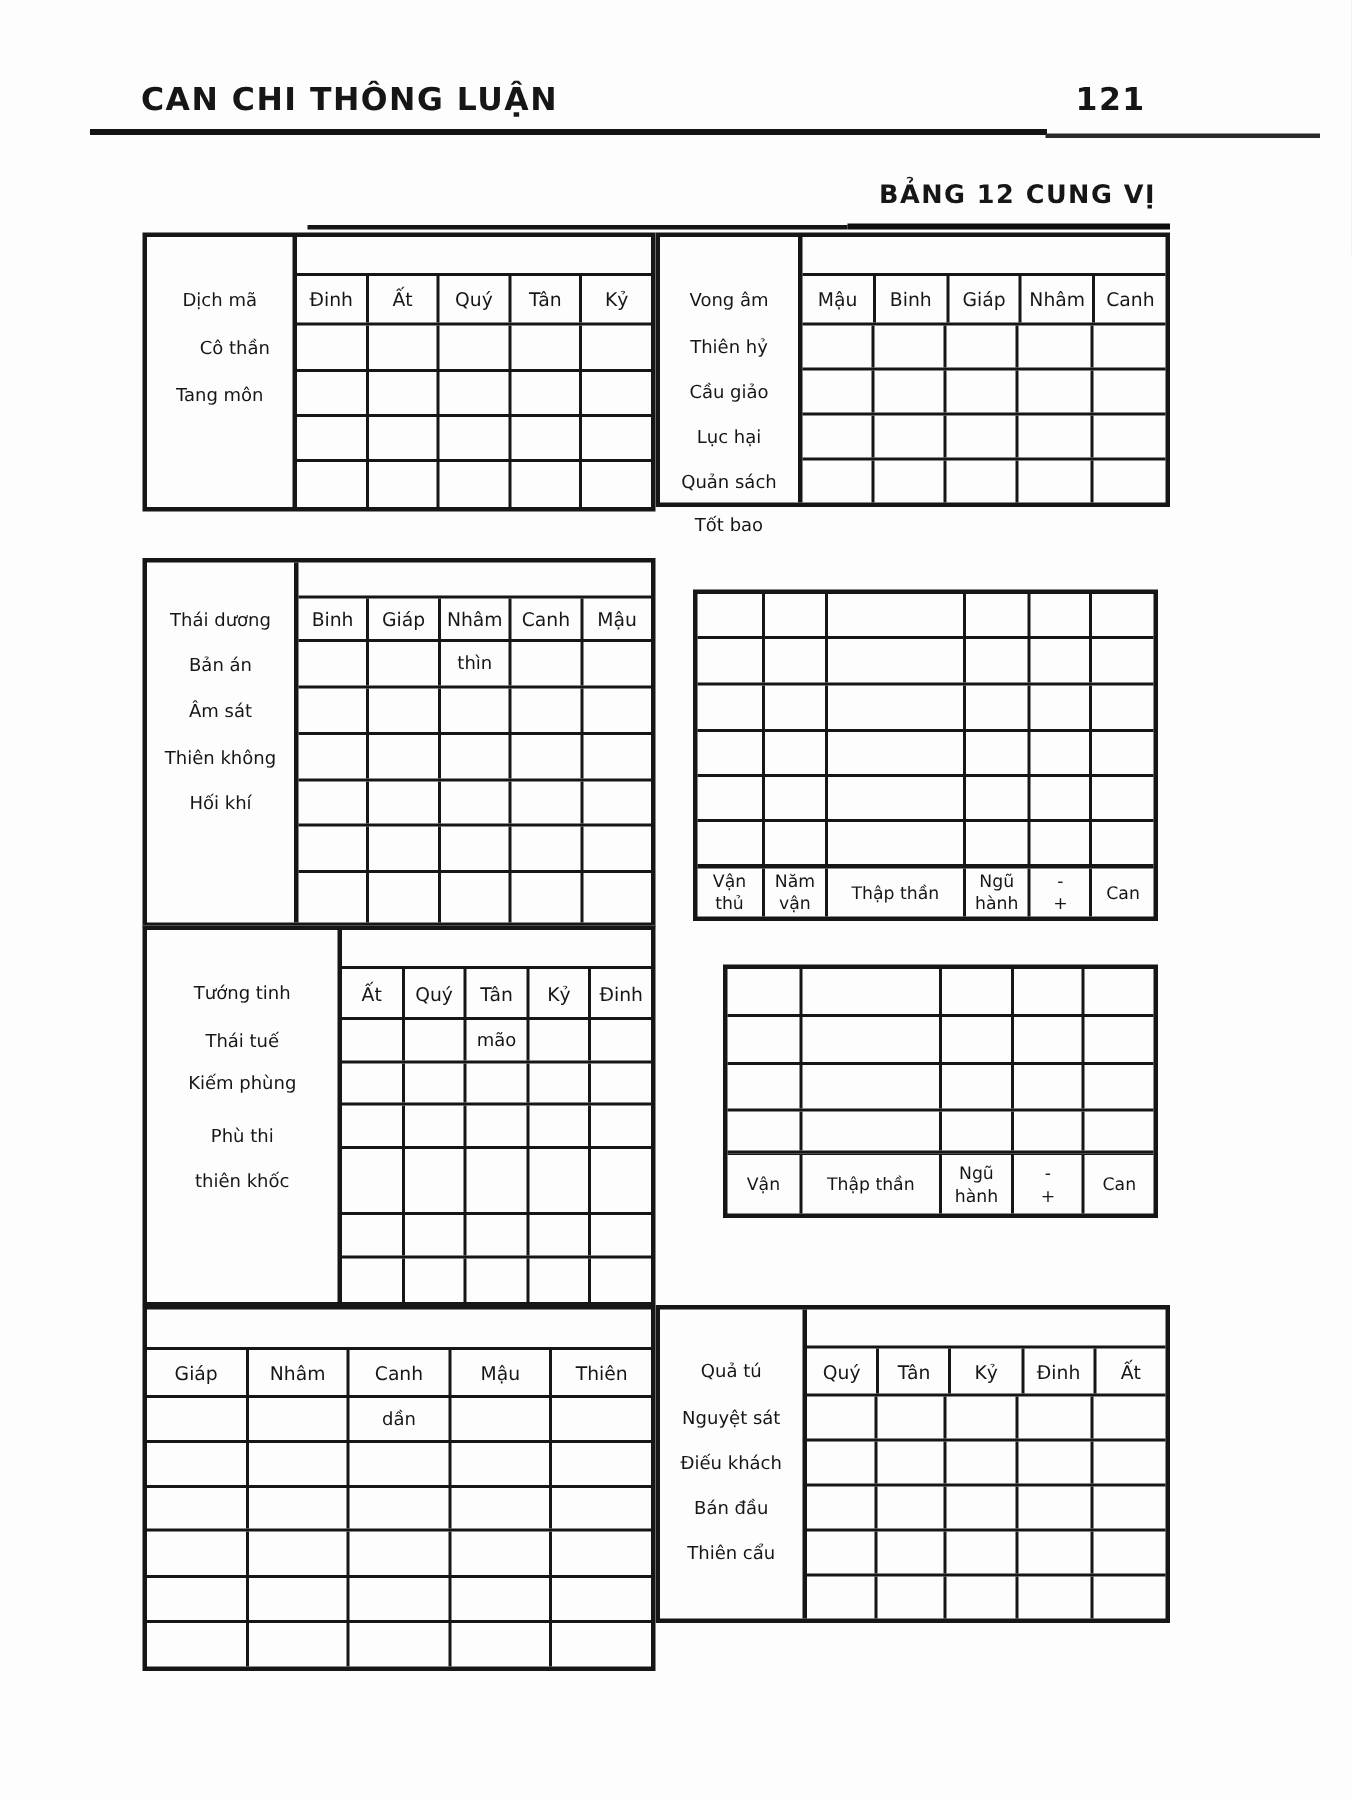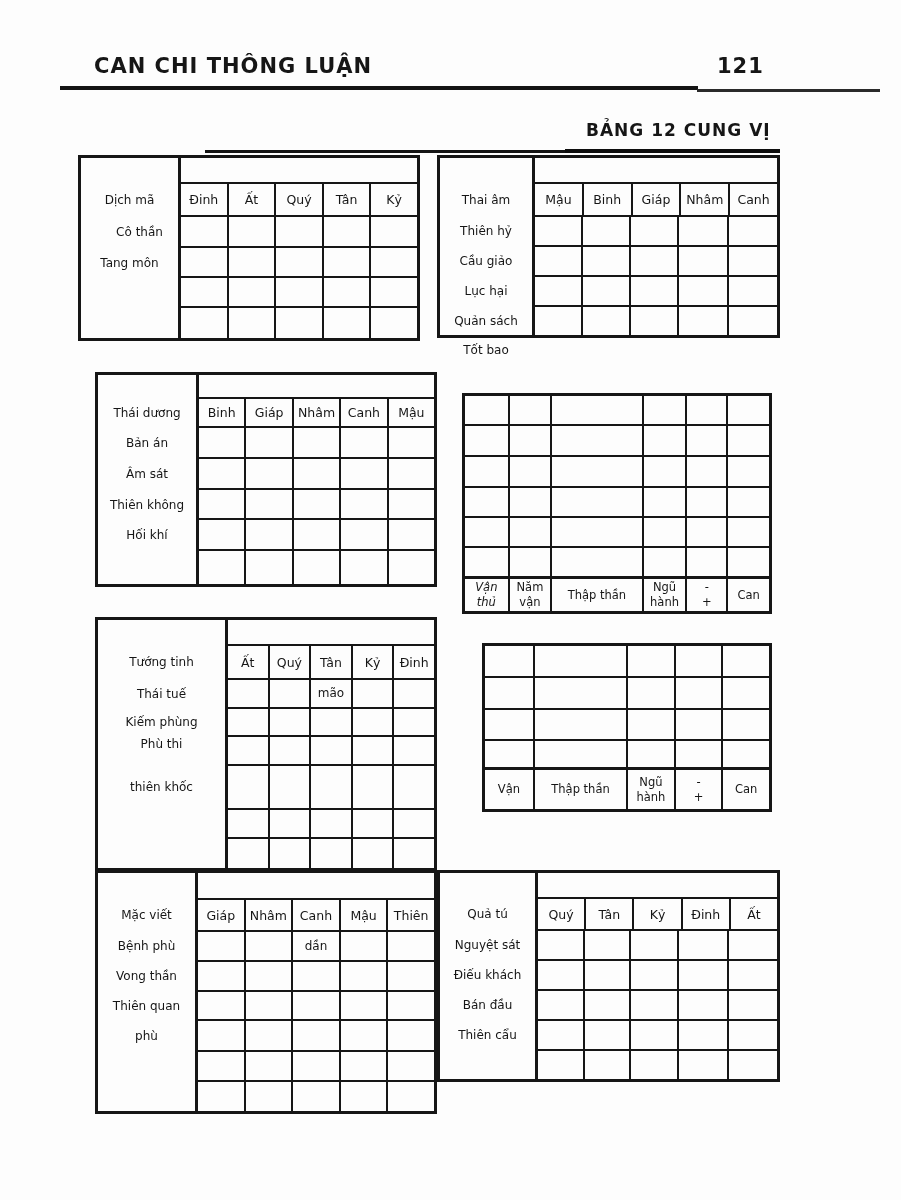--- a/index.html
+++ b/index.html
@@ -31,21 +31,21 @@
 
 <div id="page">
   <div class="hdr-title">CAN CHI THÔNG LUẬN</div>
   <div class="hdr-page">121</div>
   <div class="hdr-rule1"></div>
   <div class="hdr-rule2"></div>
   <div class="caption">BẢNG 12 CUNG VỊ</div>
   <div class="pre-line1"></div>
   <div class="pre-line2"></div>
   <div id="tables">
-      <div class="table-box" style="left: 78px; top: 155px; width: 342px;">
+      <div class="table-box" style="left: 95px; top: 155px; width: 342px;">
         <div class="label-col" style="width: 97px;">
           <div class="row-label" style="top: 33.5px;">Dịch mã</div>
           <div class="row-label" style="top: 65.5px; margin-left: 20px;">Cô thần</div>
           <div class="row-label" style="top: 96.5px;">Tang môn</div>
         </div>
         <div class="tgrid">
           <div class="trow strip" style="height: 26px;"></div>
           <div class="trow" style="height: 33px;">
             <div class="cell head">Đinh</div>
             <div class="cell head">Ất</div>
@@ -78,21 +78,21 @@
             <div class="cell" style="flex-grow: 1;"></div>
             <div class="cell" style="flex-grow: 1;"></div>
             <div class="cell" style="flex-grow: 1;"></div>
             <div class="cell" style="flex-grow: 1;"></div>
             <div class="cell" style="flex-grow: 1;"></div>
           </div>
         </div>
       </div>
       <div class="table-box" style="left: 437px; top: 155px; width: 343px;">
         <div class="label-col" style="width: 92px;">
-          <div class="row-label" style="top: 33.5px;">Thai âm</div>
+          <div class="row-label" style="top: 33.5px;">Vong âm</div>
           <div class="row-label" style="top: 65px;">Thiên hỷ</div>
           <div class="row-label" style="top: 95px;">Cầu giảo</div>
           <div class="row-label" style="top: 125px;">Lục hại</div>
           <div class="row-label" style="top: 155px;">Quản sách</div>
           <div class="row-label" style="top: 184px;">Tốt bao</div>
         </div>
         <div class="tgrid">
           <div class="trow strip" style="height: 26px;"></div>
           <div class="trow" style="height: 33px;">
             <div class="cell head">Mậu</div>
@@ -144,20 +144,27 @@
           <div class="trow" style="height: 29px;">
             <div class="cell head">Binh</div>
             <div class="cell head">Giáp</div>
             <div class="cell head">Nhâm</div>
             <div class="cell head">Canh</div>
             <div class="cell head">Mậu</div>
           </div>
           <div class="trow" style="height: 31px;">
             <div class="cell" style="flex-grow: 1;"></div>
             <div class="cell" style="flex-grow: 1;"></div>
+            <div class="cell" style="flex-grow: 1;">thìn</div>
+            <div class="cell" style="flex-grow: 1;"></div>
+            <div class="cell" style="flex-grow: 1;"></div>
+          </div>
+          <div class="trow" style="height: 31px;">
+            <div class="cell" style="flex-grow: 1;"></div>
+            <div class="cell" style="flex-grow: 1;"></div>
             <div class="cell" style="flex-grow: 1;"></div>
             <div class="cell" style="flex-grow: 1;"></div>
             <div class="cell" style="flex-grow: 1;"></div>
           </div>
           <div class="trow" style="height: 31px;">
             <div class="cell" style="flex-grow: 1;"></div>
             <div class="cell" style="flex-grow: 1;"></div>
             <div class="cell" style="flex-grow: 1;"></div>
             <div class="cell" style="flex-grow: 1;"></div>
             <div class="cell" style="flex-grow: 1;"></div>
@@ -229,36 +236,36 @@
           </div>
           <div class="trow" style="height: 30px;">
             <div class="cell" style="flex-grow: 1.05;"></div>
             <div class="cell" style="flex-grow: 1;"></div>
             <div class="cell" style="flex-grow: 2.2;"></div>
             <div class="cell" style="flex-grow: 1.03;"></div>
             <div class="cell" style="flex-grow: 0.96;"></div>
             <div class="cell" style="flex-grow: 1;"></div>
           </div>
           <div class="trow" style="height: 33px; border-top: 1px solid rgb(22, 22, 22);">
-            <div class="cell foot" style="flex-grow: 1.05; font-style: italic;">Vận thủ</div>
+            <div class="cell foot" style="flex-grow: 1.05;">Vận thủ</div>
             <div class="cell foot" style="flex-grow: 1;">Năm vận</div>
             <div class="cell foot" style="flex-grow: 2.2;">Thập thần</div>
             <div class="cell foot" style="flex-grow: 1.03;">Ngũ hành</div>
             <div class="cell foot" style="flex-grow: 0.96;">-
 +</div>
             <div class="cell foot" style="flex-grow: 1;">Can</div>
           </div>
         </div>
       </div>
       <div class="table-box" style="left: 95px; top: 617px; width: 342px;">
         <div class="label-col" style="width: 98px; padding-left: 29px;">
           <div class="row-label" style="top: 34px;">Tướng tinh</div>
           <div class="row-label" style="top: 65.5px;">Thái tuế</div>
           <div class="row-label" style="top: 94px;">Kiếm phùng</div>
-          <div class="row-label" style="top: 116px;">Phù thi</div>
+          <div class="row-label" style="top: 129px;">Phù thi</div>
           <div class="row-label" style="top: 159px;">thiên khốc</div>
         </div>
         <div class="tgrid">
           <div class="trow strip" style="height: 26px;"></div>
           <div class="trow" style="height: 34px;">
             <div class="cell head">Ất</div>
             <div class="cell head">Quý</div>
             <div class="cell head">Tân</div>
             <div class="cell head">Kỷ</div>
             <div class="cell head">Đinh</div>
@@ -341,27 +348,20 @@
             <div class="cell foot" style="flex-grow: 1.05;">Vận</div>
             <div class="cell foot" style="flex-grow: 2;">Thập thần</div>
             <div class="cell foot" style="flex-grow: 1;">Ngũ hành</div>
             <div class="cell foot" style="flex-grow: 1;">-
 +</div>
             <div class="cell foot" style="flex-grow: 1;">Can</div>
           </div>
         </div>
       </div>
       <div class="table-box" style="left: 95px; top: 870px; width: 342px;">
-        <div class="label-col" style="width: 97px;">
-          <div class="row-label" style="top: 34px;">Mặc viết</div>
-          <div class="row-label" style="top: 65px;">Bệnh phù</div>
-          <div class="row-label" style="top: 95px;">Vong thần</div>
-          <div class="row-label" style="top: 124.5px;">Thiên quan</div>
-          <div class="row-label" style="top: 154.5px;">phù</div>
-        </div>
         <div class="tgrid">
           <div class="trow strip" style="height: 27px;"></div>
           <div class="trow" style="height: 32px;">
             <div class="cell head">Giáp</div>
             <div class="cell head">Nhâm</div>
             <div class="cell head">Canh</div>
             <div class="cell head">Mậu</div>
             <div class="cell head">Thiên</div>
           </div>
           <div class="trow" style="height: 30px;">

